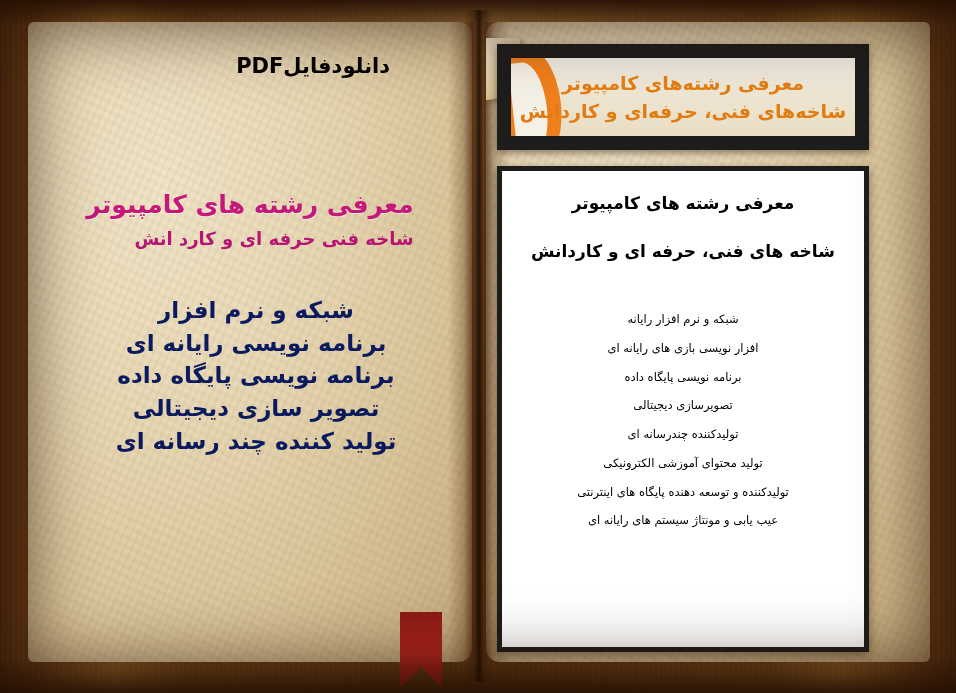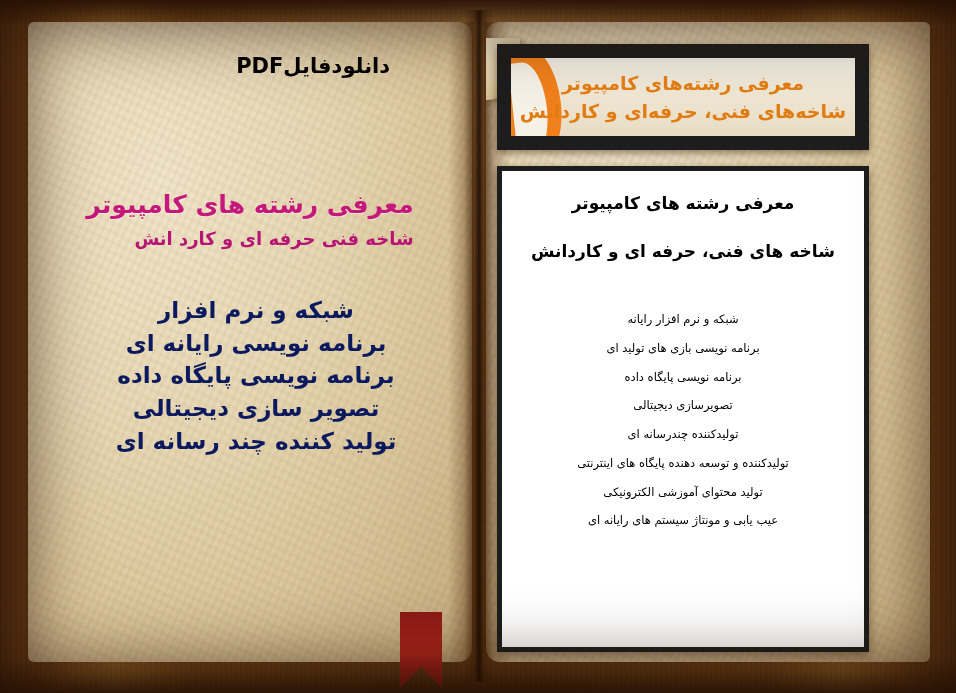--- a/index.html
+++ b/index.html
@@ -338,25 +338,25 @@
     </div>
   </div>
 
   <div class="slide-body">
     <div class="slide-body-inner">
       <div class="sb-title">معرفی رشته های کامپیوتر</div>
       <div class="sb-title2">شاخه های فنی، حرفه ای و کاردانش</div>
 
       <div class="sb-list">
         <div>شبکه و نرم افزار رایانه</div>
-        <div>برنامه نویسی بازی های تولید ای</div>
+        <div>افزار نویسی بازی های رایانه ای</div>
         <div>برنامه نویسی پایگاه داده</div>
         <div>تصویرسازی دیجیتالی</div>
         <div>تولیدکننده چندرسانه ای</div>
+        <div>تولید محتوای آموزشی الکترونیکی</div>
         <div>تولیدکننده و توسعه دهنده پایگاه های اینترنتی</div>
-        <div>تولید محتوای آموزشی الکترونیکی</div>
         <div>عیب یابی و مونتاژ سیستم های رایانه ای</div>
       </div>
     </div>
   </div>
 
   <div class="vignette"></div>
 </div>
 
 </body></html>

